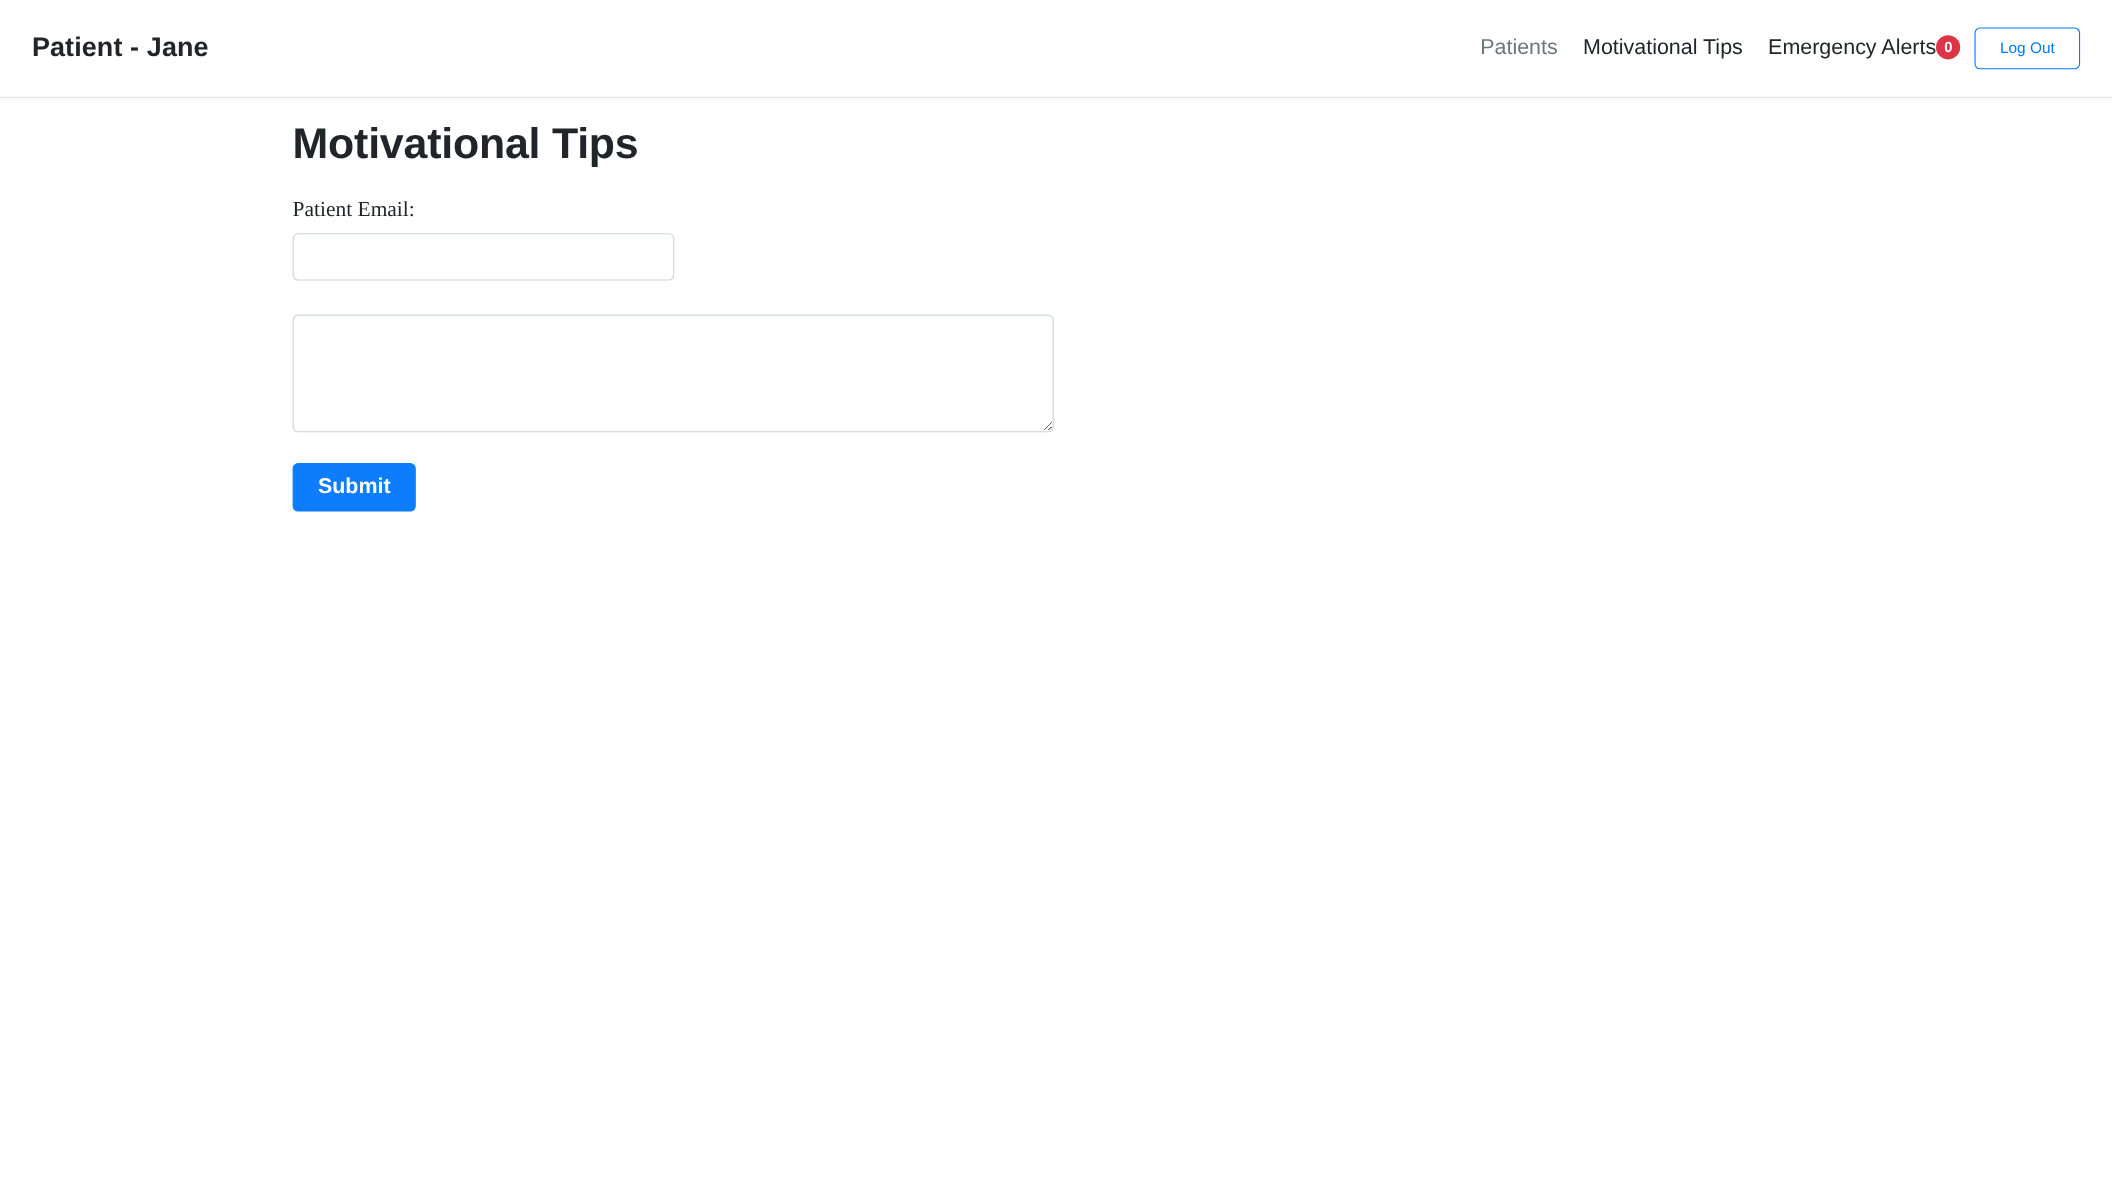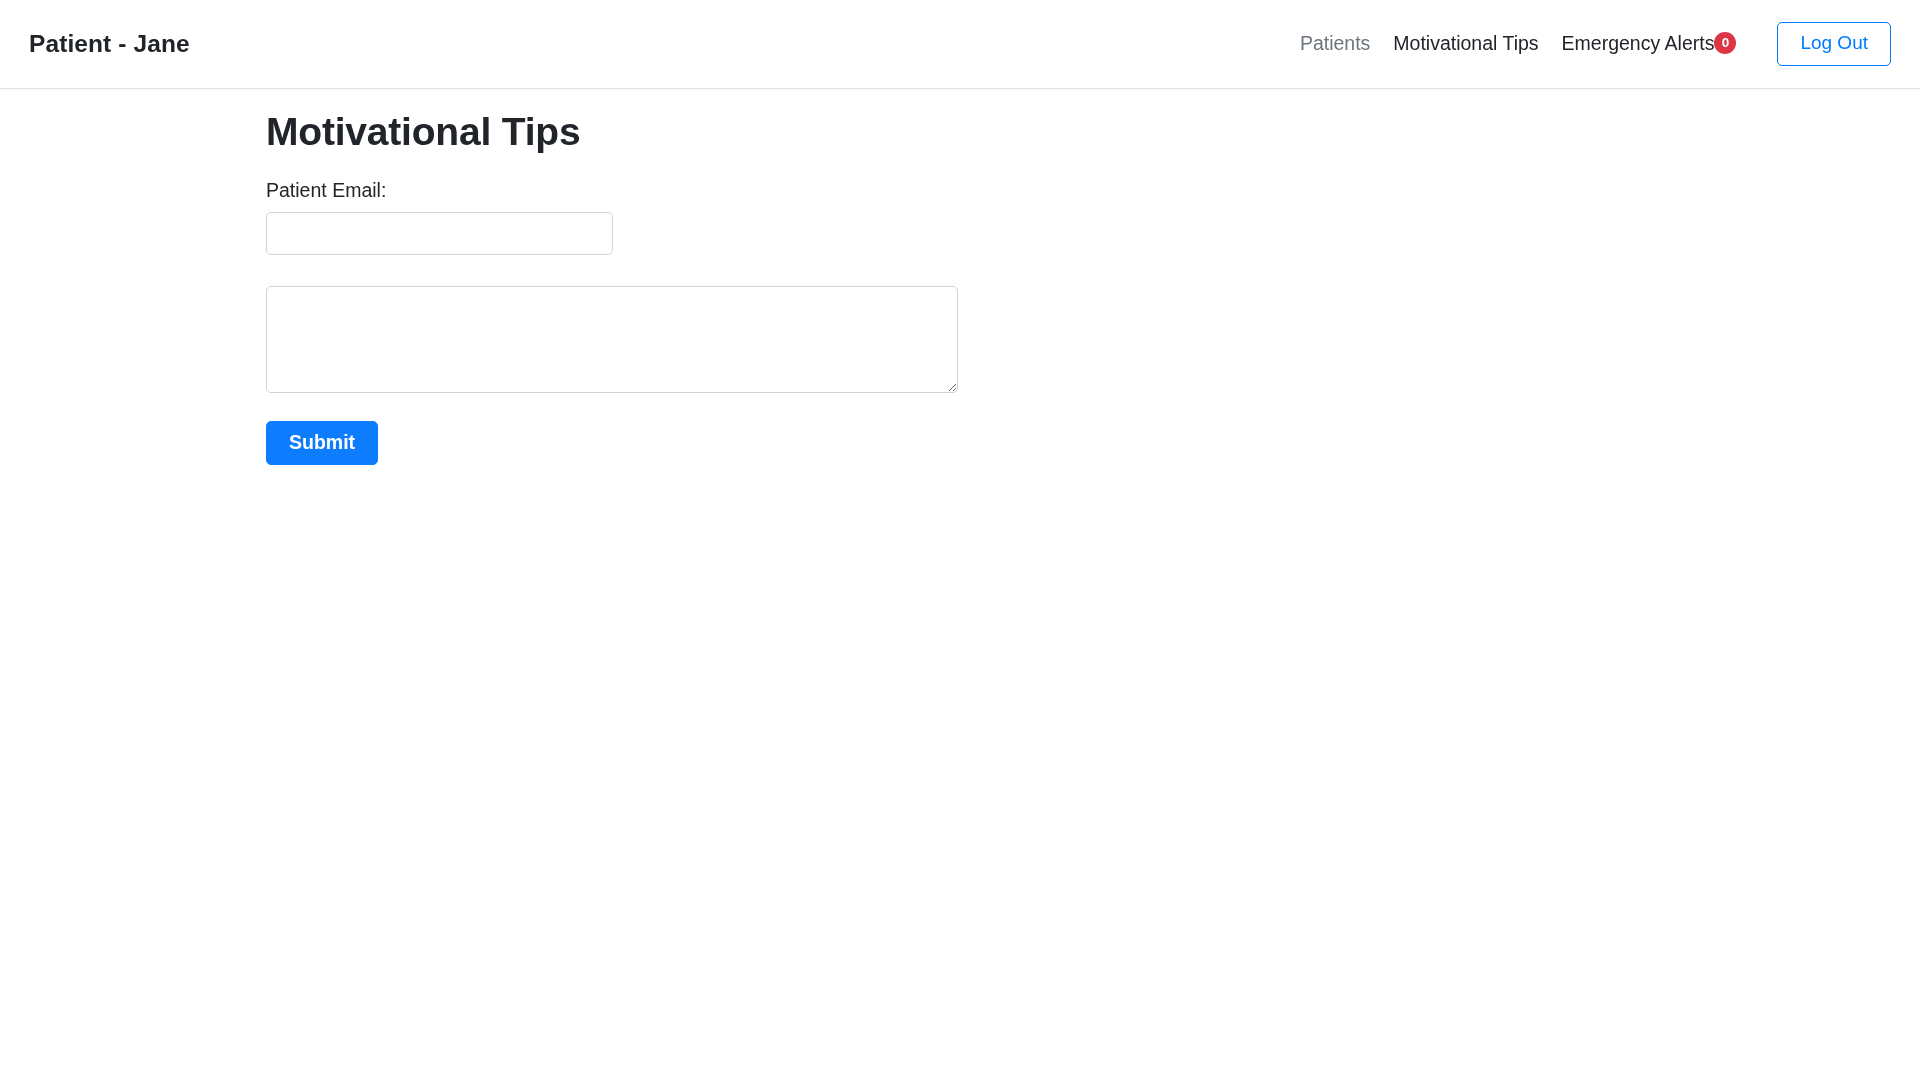--- a/index.html
+++ b/index.html
@@ -60,21 +60,21 @@
     margin-right: 23px;
     white-space: nowrap;
     line-height: 1;
     cursor: pointer;
   }
   .nav-link.active {
     color: #212529;
   }
   .nav-link.alerts {
     color: #212529;
-    margin-right: 41px;
+    margin-right: 13px;
     position: relative;
     display: inline-flex;
     align-items: center;
   }
   .badge {
     display: inline-flex;
     align-items: center;
     justify-content: center;
     min-width: 22px;
     height: 22px;
@@ -83,21 +83,21 @@
     background: #dc3545;
     color: #ffffff;
     font-size: 13.5px;
     font-weight: bold;
     line-height: 1;
     margin-left: 0px;
     position: relative;
     top: -1px;
   }
   .logout-btn {
-    font-size: 19px;
+    font-size: 14px;
     color: #007bff;
     background: transparent;
     border: 1px solid #007bff;
     border-radius: 5px;
     padding: 9px 22px 10px 22px;
     cursor: pointer;
     line-height: 1.2;
     font-family: inherit;
     white-space: nowrap;
   }
@@ -114,20 +114,21 @@
   .page-title {
     font-size: 39px;
     font-weight: bold;
     color: #212529;
     margin: 0 0 22px 0;
     line-height: 1.2;
     letter-spacing: -0.2px;
   }
   .form-group {
     margin-bottom: 0;
+    font-family: Liberation Serif, serif;
   }
   .form-label {
     display: block;
     font-size: 19.5px;
     color: #212529;
     margin-bottom: 9px;
     line-height: 1.3;
   }
   .text-input {
     display: block;

